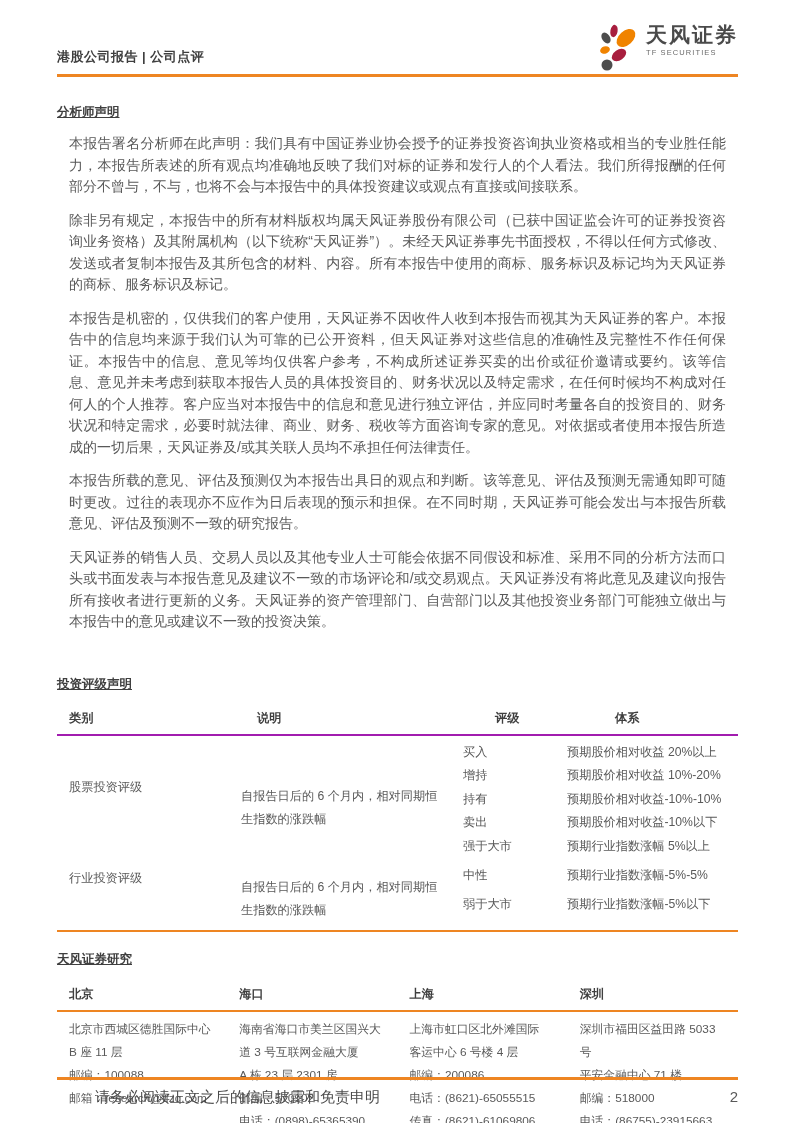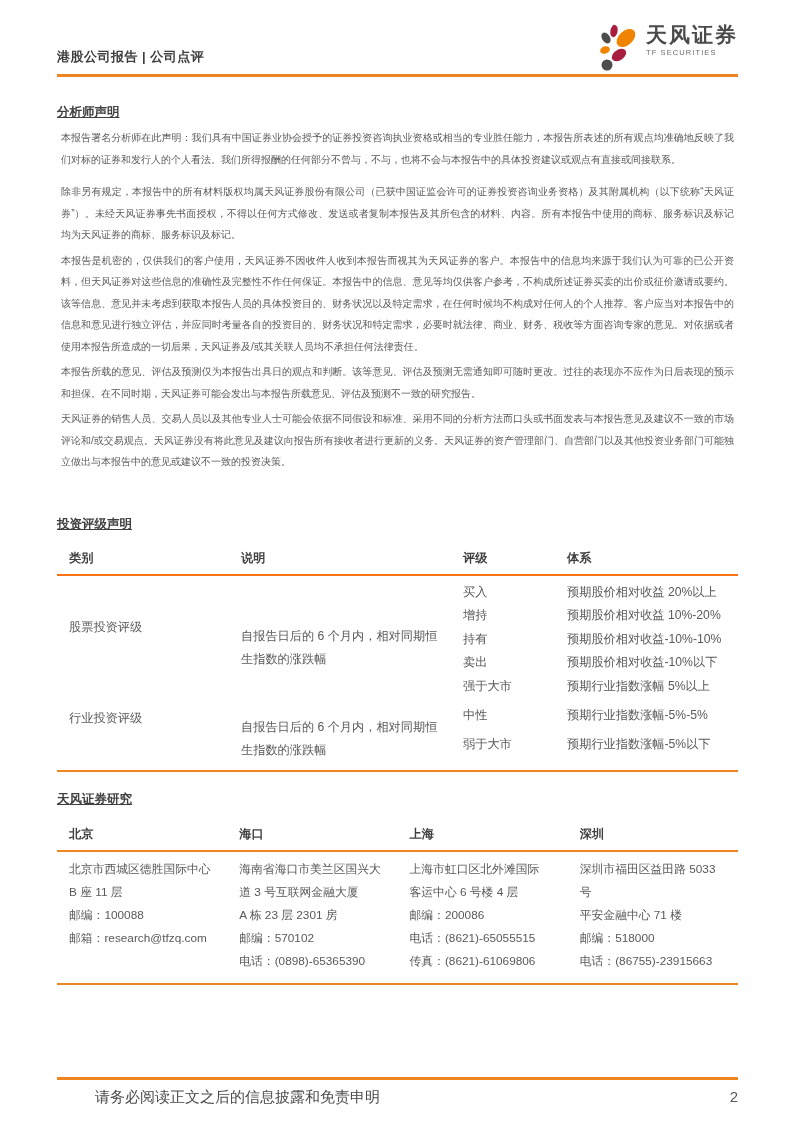--- a/index.html
+++ b/index.html
@@ -23,28 +23,28 @@
   .logo-text { display: flex; flex-direction: column; line-height: 1; }
   .logo-name { font-size: 21px; font-weight: bold; color: #4a4a4a; letter-spacing: 2px; }
   .logo-sub { font-size: 7.5px; color: #6b6b6b; letter-spacing: 1.1px; margin-top: 4px; }
   .rule { height: 3px; background: #ee8522; }
   .hdr-rule { margin-top: 0; }
   
   .sec-title { font-size: 12.5px; font-weight: bold; color: #3f3f3f; margin: 0 0 6px; text-decoration: underline; }
   .s1 { margin-top: 27px; }
   .s2 { margin-top: 11px; }
   .s3 { margin-top: 13px; }
-  .para { font-size: 10px; line-height: 21.5px; text-align: justify; margin: 4px; }
+  .para { font-size: 14px; line-height: 21.5px; text-align: justify; margin: 12px; }
   
   .rating-sec { margin-top: 43px; }
   .rt-header {
     display: grid; grid-template-columns: 172px 222px 104px 1fr;
     font-size: 12.2px; font-weight: bold; color: #3f3f3f;
-    border-bottom: 2px solid #f97316;
-    margin-top: 13px; padding: 4px 0 7px;
+    border-bottom: 2px solid #a21caf;
+    margin-top: 13px; padding: 4px 0 7px; gap: 16px;
   }
   .rt-header > div { padding-left: 12px; }
   .rt-body { border-bottom: 2px solid #ee8522; padding: 5px 0 8px; }
   .rt-group { display: grid; grid-template-columns: 172px 222px 104px 1fr; font-size: 12.2px; }
   .rt-cat { grid-column: 1; align-self: center; padding-left: 12px; }
   .rt-desc { grid-column: 2; align-self: center; padding-left: 12px; padding-right: 6px; line-height: 23px; margin-top: 41px; }
   .rt-val, .rt-sys { height: 23.5px; display: flex; align-items: center; padding-left: 12px; }
   .rt-val { grid-column: 3; }
   .rt-sys { grid-column: 4; }
   

